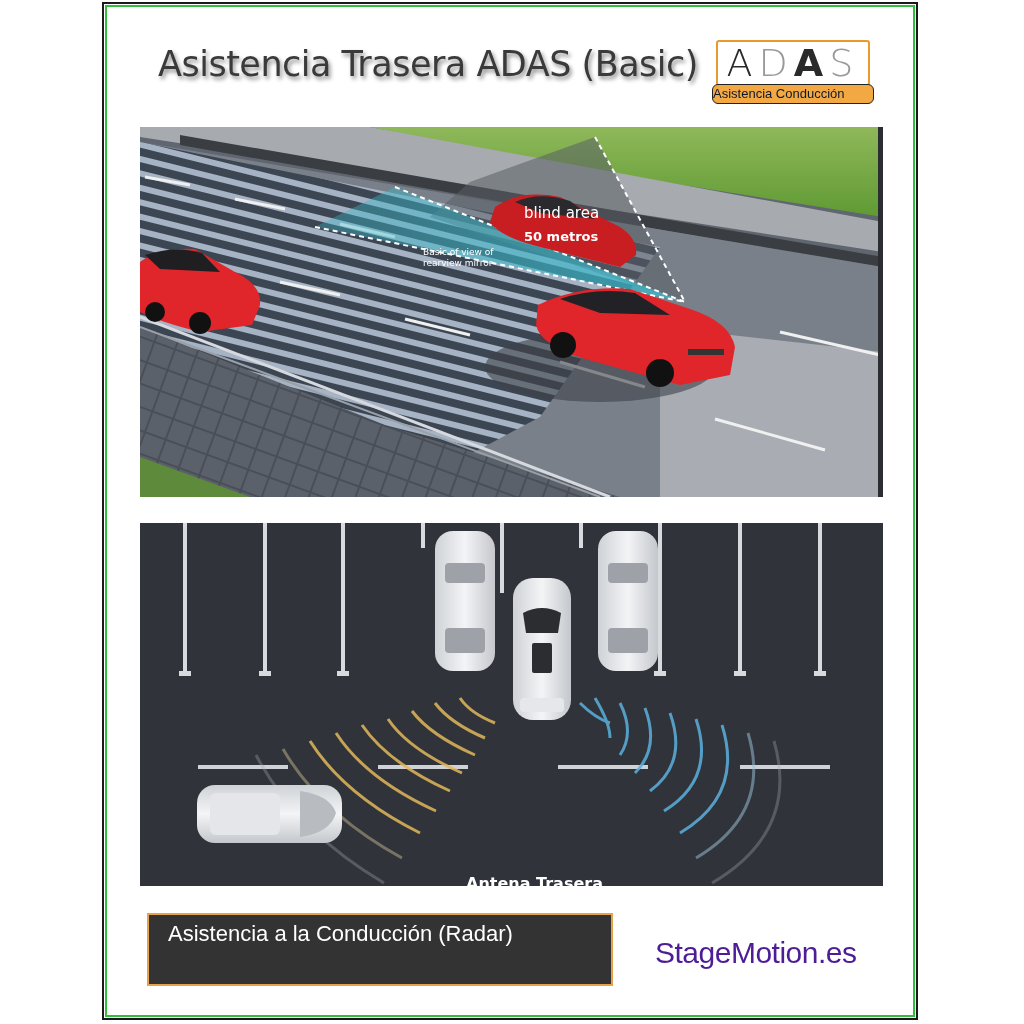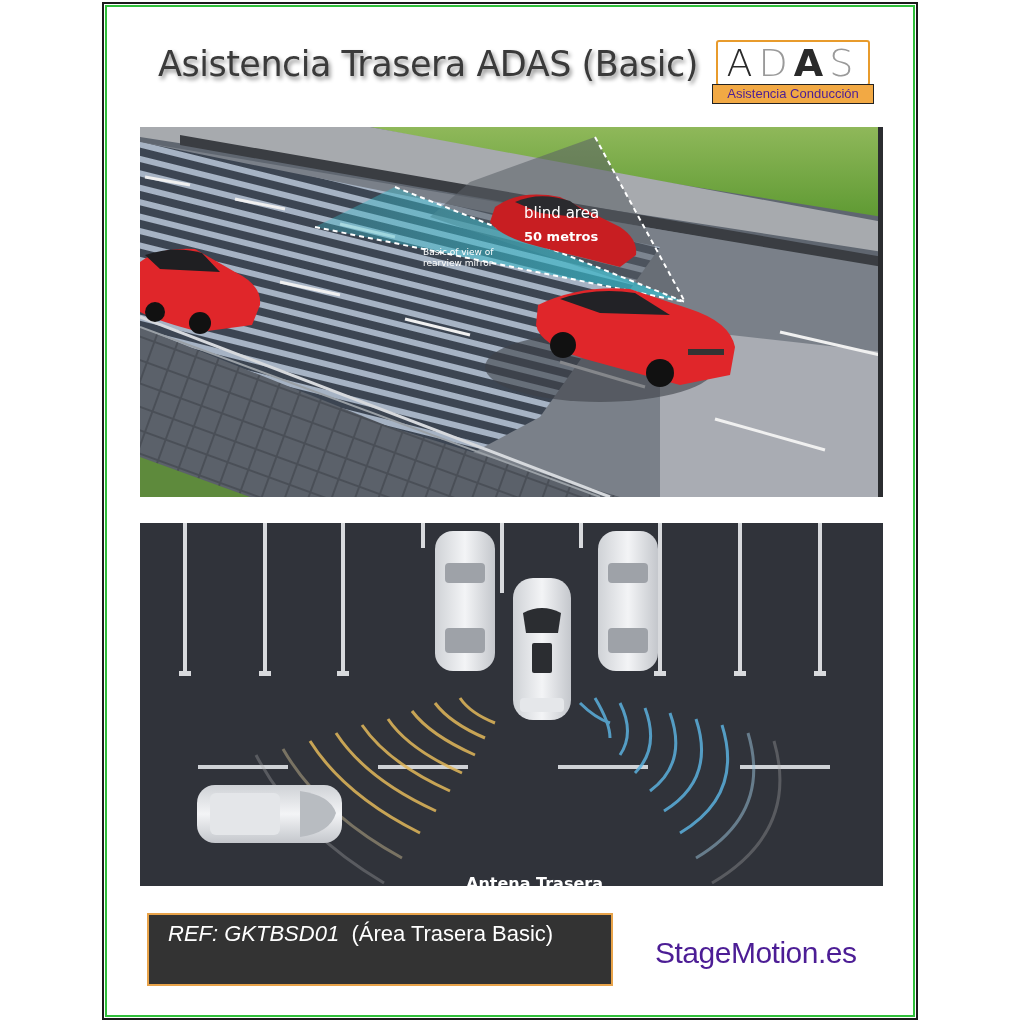--- a/index.html
+++ b/index.html
@@ -3,21 +3,21 @@
 <meta charset="utf-8">
 <style>
   html,body{margin:0;padding:0;background:#fff;}
   body{width:1024px;height:1024px;position:relative;overflow:hidden;font-family:"Liberation Sans",sans-serif;}
   .frame{position:absolute;left:102px;top:2px;width:816px;height:1018px;border:2px solid #1a1a1a;box-sizing:border-box;}
   .frame-inner{position:absolute;left:1px;top:1px;right:1px;bottom:1px;border:2px solid #2fbf3a;box-sizing:border-box;background:#fff;}
   .title{position:absolute;left:158px;top:44px;font-family:"DejaVu Sans",sans-serif;font-size:35px;color:#3a3a3a;letter-spacing:-0.5px;text-shadow:2px 3px 4px rgba(0,0,0,0.45);white-space:nowrap;}
   .logo{position:absolute;left:716px;top:40px;width:156px;height:66px;}
   .logo-box{position:absolute;left:0;top:0;width:154px;height:46px;border:2px solid #e89b2c;border-radius:3px;background:#fff;box-sizing:border-box;display:flex;align-items:center;justify-content:center;font-family:"DejaVu Sans",sans-serif;font-size:38px;letter-spacing:6px;font-weight:300;}
   .logo-box .a1{color:#2a2a2a}.logo-box .d{color:#9a9a9a}.logo-box .a2{color:#2a2a2a;font-weight:bold}.logo-box .s{color:#9a9a9a}
-  .logo-pill{position:absolute;left:-4px;top:44px;width:162px;height:20px;border:1.5px solid #222;border-radius:0;background:#f2a944;box-sizing:border-box;font-size:13px;color:#4c1d95;text-align:center;line-height:17px;white-space:nowrap;}
+  .logo-pill{position:absolute;left:-4px;top:44px;width:162px;height:20px;border:1.5px solid #222;border-radius:6px;background:#f2a944;box-sizing:border-box;font-size:13px;color:#0f172a;line-height:17px;white-space:nowrap;}
   .img1{position:absolute;left:140px;top:127px;width:743px;height:370px;overflow:hidden;background:#5f6670;}
   .img2{position:absolute;left:140px;top:523px;width:743px;height:363px;overflow:hidden;background:#30333a;text-align:center;}
   .caption-box{position:absolute;left:147px;top:913px;width:466px;height:73px;background:#333333;border:2px solid #e8a34a;box-sizing:border-box;color:#fff;padding:4px 0 0 19px;}
   .cap1{font-size:22px;line-height:30px;white-space:nowrap;}
   .cap2{font-size:22px;line-height:30px;white-space:nowrap;}
   .cap2 i{font-style:italic;}
   .brand{position:absolute;left:655px;top:936px;font-size:30px;color:#4c1d95;letter-spacing:-0.5px;white-space:nowrap;text-align:right;}
   .lbl{position:absolute;color:#fff;font-family:"DejaVu Sans",sans-serif;white-space:nowrap;margin-top:32px;}
 </style>
 </head>
@@ -213,18 +213,16 @@
     <g>
       <rect x="57" y="262" width="145" height="58" rx="18" fill="url(#carh)"></rect>
       <rect x="70" y="270" width="70" height="42" rx="6" fill="#e4e6e9"></rect>
       <path d="M160,268 Q190,272 196,290 Q190,310 160,314 Z" fill="#b8bcc1"></path>
     </g>
   </svg>
   <div class="lbl" style="left:326px;top:319px;font-size:16px;font-weight:bold;">Antena Trasera</div>
 </div>
 
 <div class="caption-box">
-  <div class="cap2">
-    <i>REF: GKTBSD01</i>&nbsp;&nbsp;<span>(Área Trasera Basic)</span>
-  </div>
+  <div class="cap1">Asistencia a la Conducción (Radar)</div>
 </div>
 
 <div class="brand">StageMotion.es</div>
 
 </body></html>

